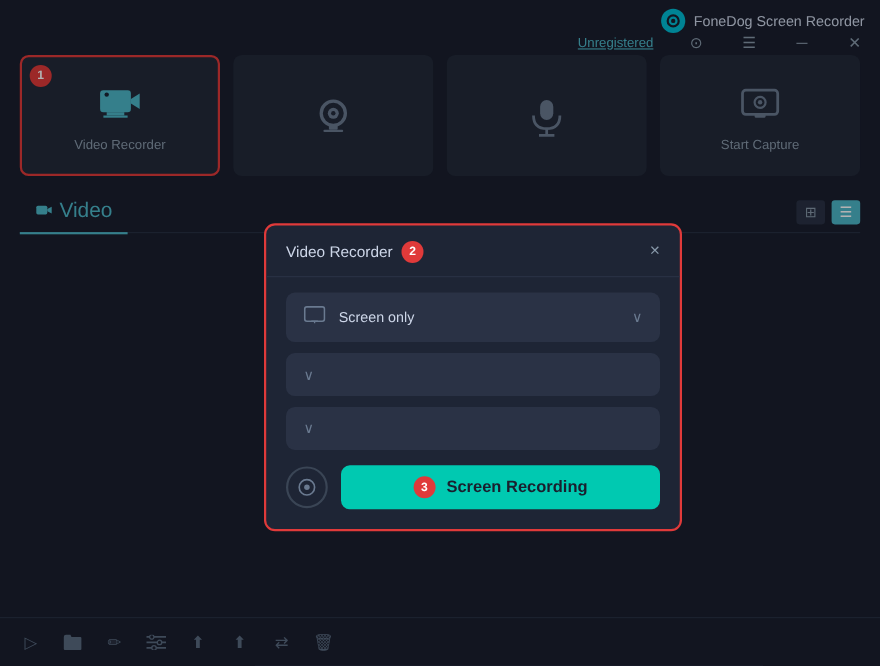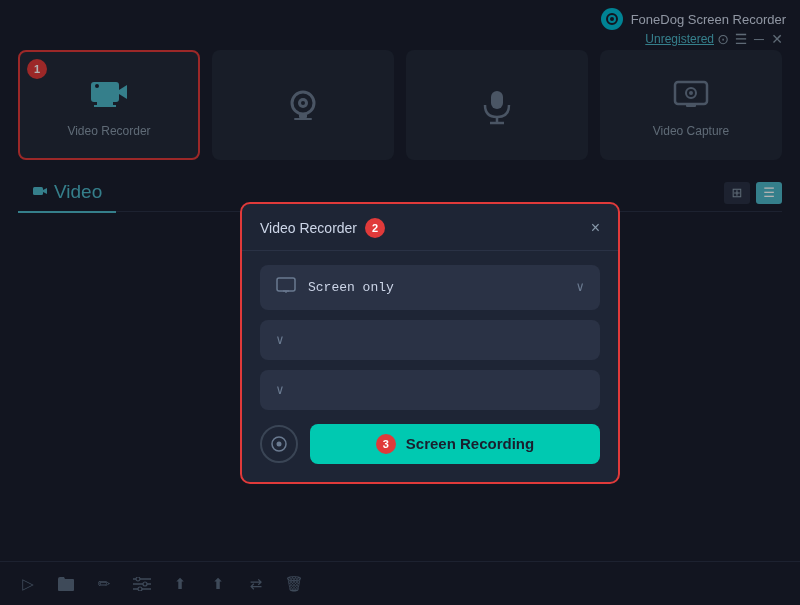--- a/index.html
+++ b/index.html
@@ -38,21 +38,21 @@
     }
     .app-logo svg { width: 14px; height: 14px; }
     .app-title {
       font-size: 13px;
       color: #cdd6e8;
       font-weight: 400;
     }
     .title-bar-right {
       display: flex;
       align-items: center;
-      gap: 0;
+      gap: 30px;
     }
     .unregistered-link {
       color: #4db6c8;
       font-size: 12px;
       text-decoration: underline;
       cursor: pointer;
     }
     .title-btn {
       color: #8899aa;
       font-size: 14px;
@@ -254,21 +254,20 @@
       gap: 10px;
     }
     .dropdown-row {
       background: #2a3245;
       border-radius: 8px;
       padding: 12px 16px;
       display: flex;
       align-items: center;
       justify-content: space-between;
       cursor: pointer;
-      font-family: Liberation Mono, monospace;
     }
     .dropdown-row-left {
       display: flex;
       align-items: center;
       gap: 12px;
       font-size: 13px;
       color: #cdd6e8;
     }
     .dropdown-icon {
       color: #6a7a90;
@@ -402,21 +401,21 @@
 
     <div class="recorder-card">
       <div class="recorder-card-icon">
         <svg viewBox="0 0 44 44" width="44" height="44" xmlns="http://www.w3.org/2000/svg">
           <rect x="6" y="10" width="32" height="22" rx="3" fill="none" stroke="#6a7a90" stroke-width="2.5"></rect>
           <circle cx="22" cy="21" r="5" fill="none" stroke="#6a7a90" stroke-width="2"></circle>
           <circle cx="22" cy="21" r="2" fill="#6a7a90"></circle>
           <rect x="17" y="32" width="10" height="3" rx="1" fill="#6a7a90"></rect>
         </svg>
       </div>
-      <span class="recorder-card-label">Video Capture</span>
+      <span class="recorder-card-label">Start Capture</span>
     </div>
   </div>
 
   <div class="tab-bar">
     <div class="tab-item active">
       <svg width="16" height="16" viewBox="0 0 16 16" style="color:#4db6c8;fill:#4db6c8;">
           <rect x="1" y="3" width="10" height="8" rx="1.5"></rect>
           <polygon points="11,6 15,4 15,10 11,8"></polygon>
         </svg>
       <span>Video</span>

